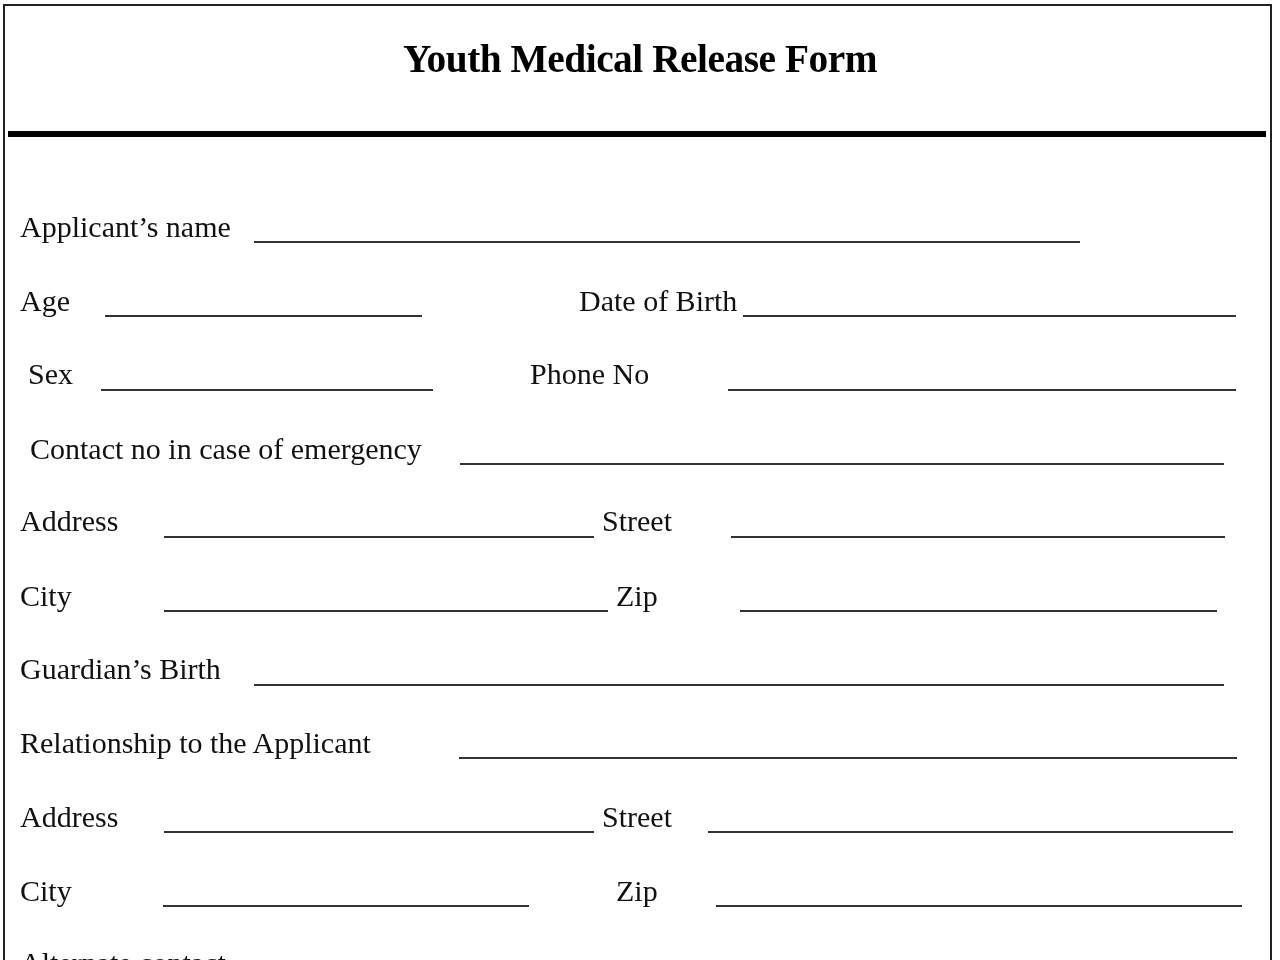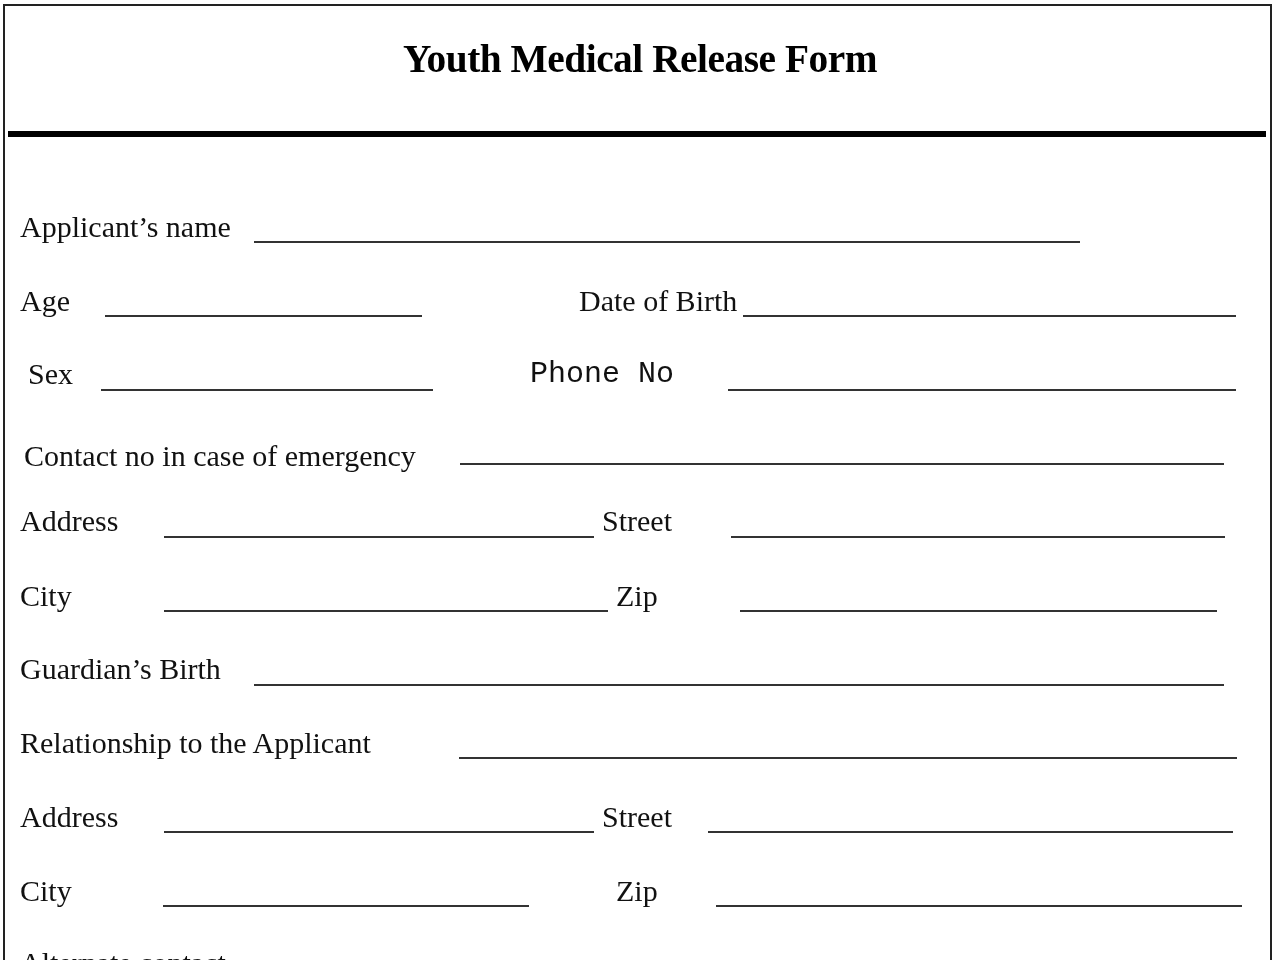--- a/index.html
+++ b/index.html
@@ -70,24 +70,24 @@
 <div class="label" style="left:20px; top:210px;">Applicant’s name</div>
 <div class="line" style="left:254px; top:241px; width:826px;"></div>
 
 <div class="label" style="left:20px; top:284px;">Age</div>
 <div class="line" style="left:105px; top:315px; width:317px;"></div>
 <div class="label" style="left:531px; top:284px;margin-left:48px;">Date of Birth</div>
 <div class="line" style="left:743px; top:315px; width:493px;"></div>
 
 <div class="label" style="left:28px; top:357px;">Sex</div>
 <div class="line" style="left:101px; top:389px; width:332px;"></div>
-<div class="label" style="left:530px; top:357px;font-family:Liberation Mono, monospace;">Phone No</div>
+<div class="label" style="left:530px; top:357px;">Phone No</div>
 <div class="line" style="left:728px; top:389px; width:508px;"></div>
 
-<div class="label" style="left:24px; top:432px;margin-top:7px;">Contact no in case of emergency</div>
+<div class="label" style="left:30px; top:432px;">Contact no in case of emergency</div>
 <div class="line" style="left:460px; top:463px; width:764px;"></div>
 
 <div class="label" style="left:20px; top:504px;">Address</div>
 <div class="line" style="left:164px; top:536px; width:430px;"></div>
 <div class="label" style="left:602px; top:504px;">Street</div>
 <div class="line" style="left:731px; top:536px; width:494px;"></div>
 
 <div class="label" style="left:20px; top:579px;">City</div>
 <div class="line" style="left:164px; top:610px; width:444px;"></div>
 <div class="label" style="left:616px; top:579px;">Zip</div>

